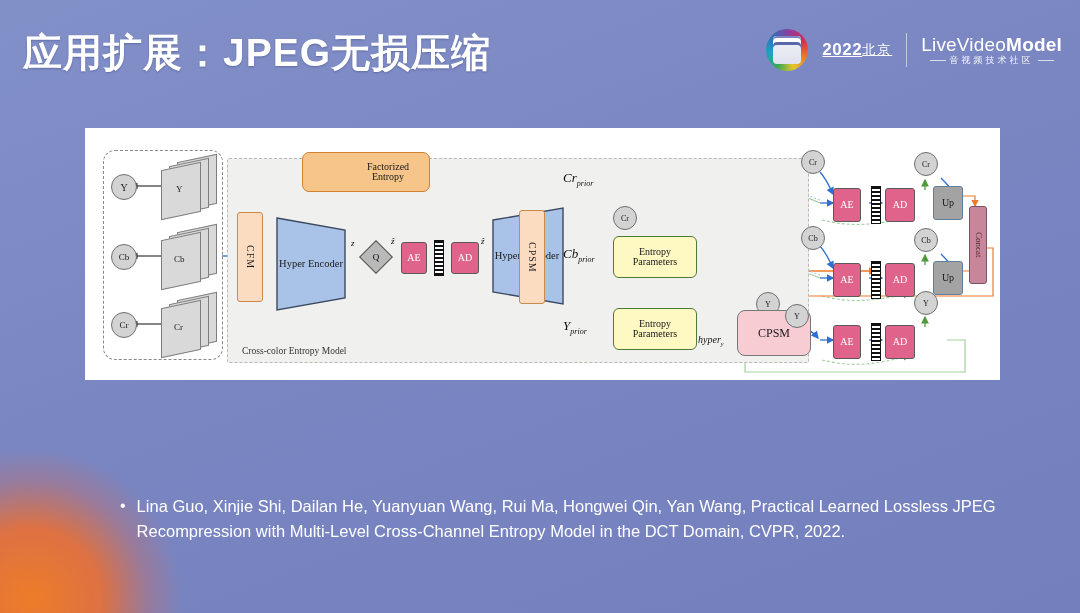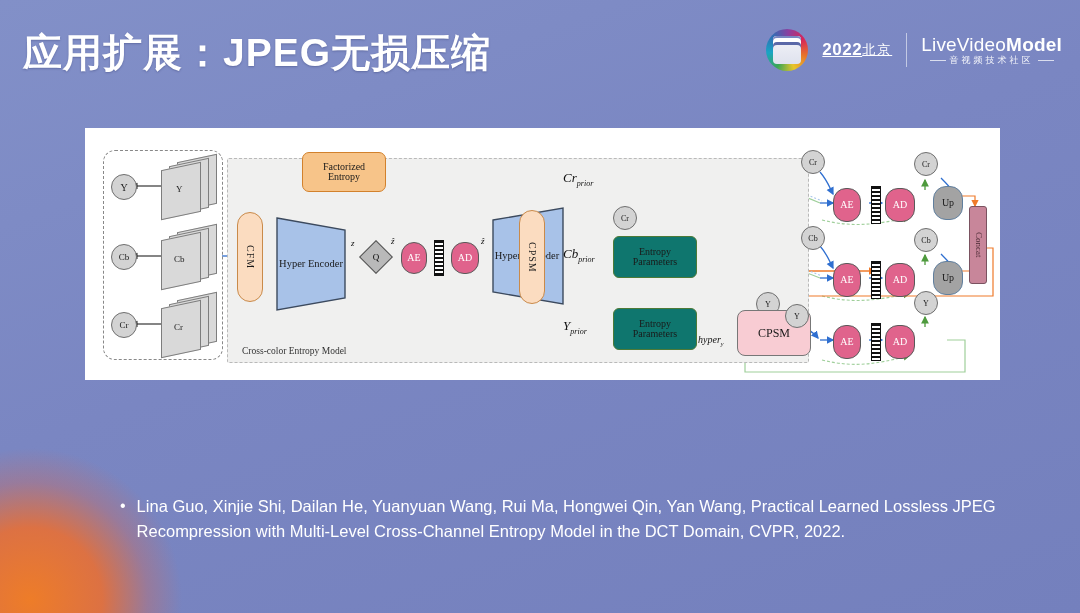--- a/index.html
+++ b/index.html
@@ -46,25 +46,25 @@
   .inner-gray .caption{position:absolute;left:14px;bottom:6px;font-family:"Liberation Serif",serif;font-size:9.5px;color:#333;}
   .dashbox{position:absolute;left:18px;top:22px;width:118px;height:208px;border:1.6px dashed #888;border-radius:12px;}
   
   .circ{position:absolute;border-radius:50%;background:#d3d3d3;border:1.2px solid #6f6f6f;
         display:flex;align-items:center;justify-content:center;
         font-family:"Liberation Serif",serif;color:#1a1a1a;}
   .plane{position:absolute;}
   .plane i{position:absolute;display:block;background:#d9d9d9;border:1px solid #7d7d7d;}
   .plane .lbl{position:absolute;font-family:"Liberation Serif",serif;font-size:9px;color:#222;}
   .blk{position:absolute;display:flex;align-items:center;justify-content:center;text-align:center;
-       font-family:"Liberation Serif",serif;color:#1a1a1a;border:1.3px solid #555;border-radius:13px;line-height:1.05;}
+       font-family:"Liberation Serif",serif;color:#1a1a1a;border:1.3px solid #555;border-radius:3px;line-height:1.05;}
   .blk.peach{background:#fbdcc0;border-color:#c98a4a;}
   .blk.orange{background:#f7c489;border-color:#d2812c;}
   .blk.pinkd{background:#e0638c;border-color:#5a5a5a;color:#fff;}
-  .blk.green{background:#0f766e;border-color:#4d7a37;align-items:center;}
+  .blk.green{background:#fef9c3;border-color:#4d7a37;align-items:center;}
   .blk.pinkl{background:#f8ccd3;border-color:#777;}
   .blk.lblue{background:#a3a3a3;border-color:#607f9e;}
   .blk.mauve{background:#c8869a;border-color:#7a5260;color:#4a2a34;}
   .vtext{writing-mode:vertical-rl;}
   .trap{position:absolute;}
   .trap svg{display:block;overflow:visible;}
   .trap .tl{position:absolute;inset:0;display:flex;align-items:center;justify-content:center;
      font-family:"Liberation Serif",serif;font-size:10.5px;color:#1a1a1a;text-align:center;line-height:1.1;}
   .diamond{position:absolute;width:22px;height:22px;background:#b9b9b9;border:1.2px solid #555;
     transform:rotate(45deg);}
@@ -251,21 +251,21 @@
     <div class="diamond" style="left:279px;top:117px;">
       <span>Q</span>
     </div>
     <div class="mlabel" style="left:306px;top:108px;font-size:9px;">ẑ</div>
 
     <div class="blk pinkd" style="left:316px;top:114px;width:24px;height:30px;font-size:10px;">AE</div>
     <div class="bits" style="left:349px;top:112px;height:34px;"></div>
     <div class="blk pinkd" style="left:366px;top:114px;width:26px;height:30px;font-size:10px;">AD</div>
     <div class="mlabel" style="left:396px;top:108px;font-size:9px;">ẑ</div>
 
-    <div class="blk orange" style="left:217px;top:24px;width:82px;height:38px;font-size:10px;flex-direction:column;border-radius:7px;">
+    <div class="blk orange" style="left:217px;top:24px;width:82px;height:38px;font-size:10px;flex-direction:column;border-radius:7px;padding-left:44px;">
       <span style="padding:0 4px;">Factorized Entropy</span>
     </div>
 
     <div class="trap" style="left:404px;top:78px;width:76px;height:100px;">
       <svg width="76" height="100">
             <polygon points="4,14 74,2 74,98 4,86" fill="#a8c2e8" stroke="#3c4a5e" stroke-width="1.4"></polygon>
           </svg>
       <div class="tl">Hyper Decoder</div>
     </div>
 

